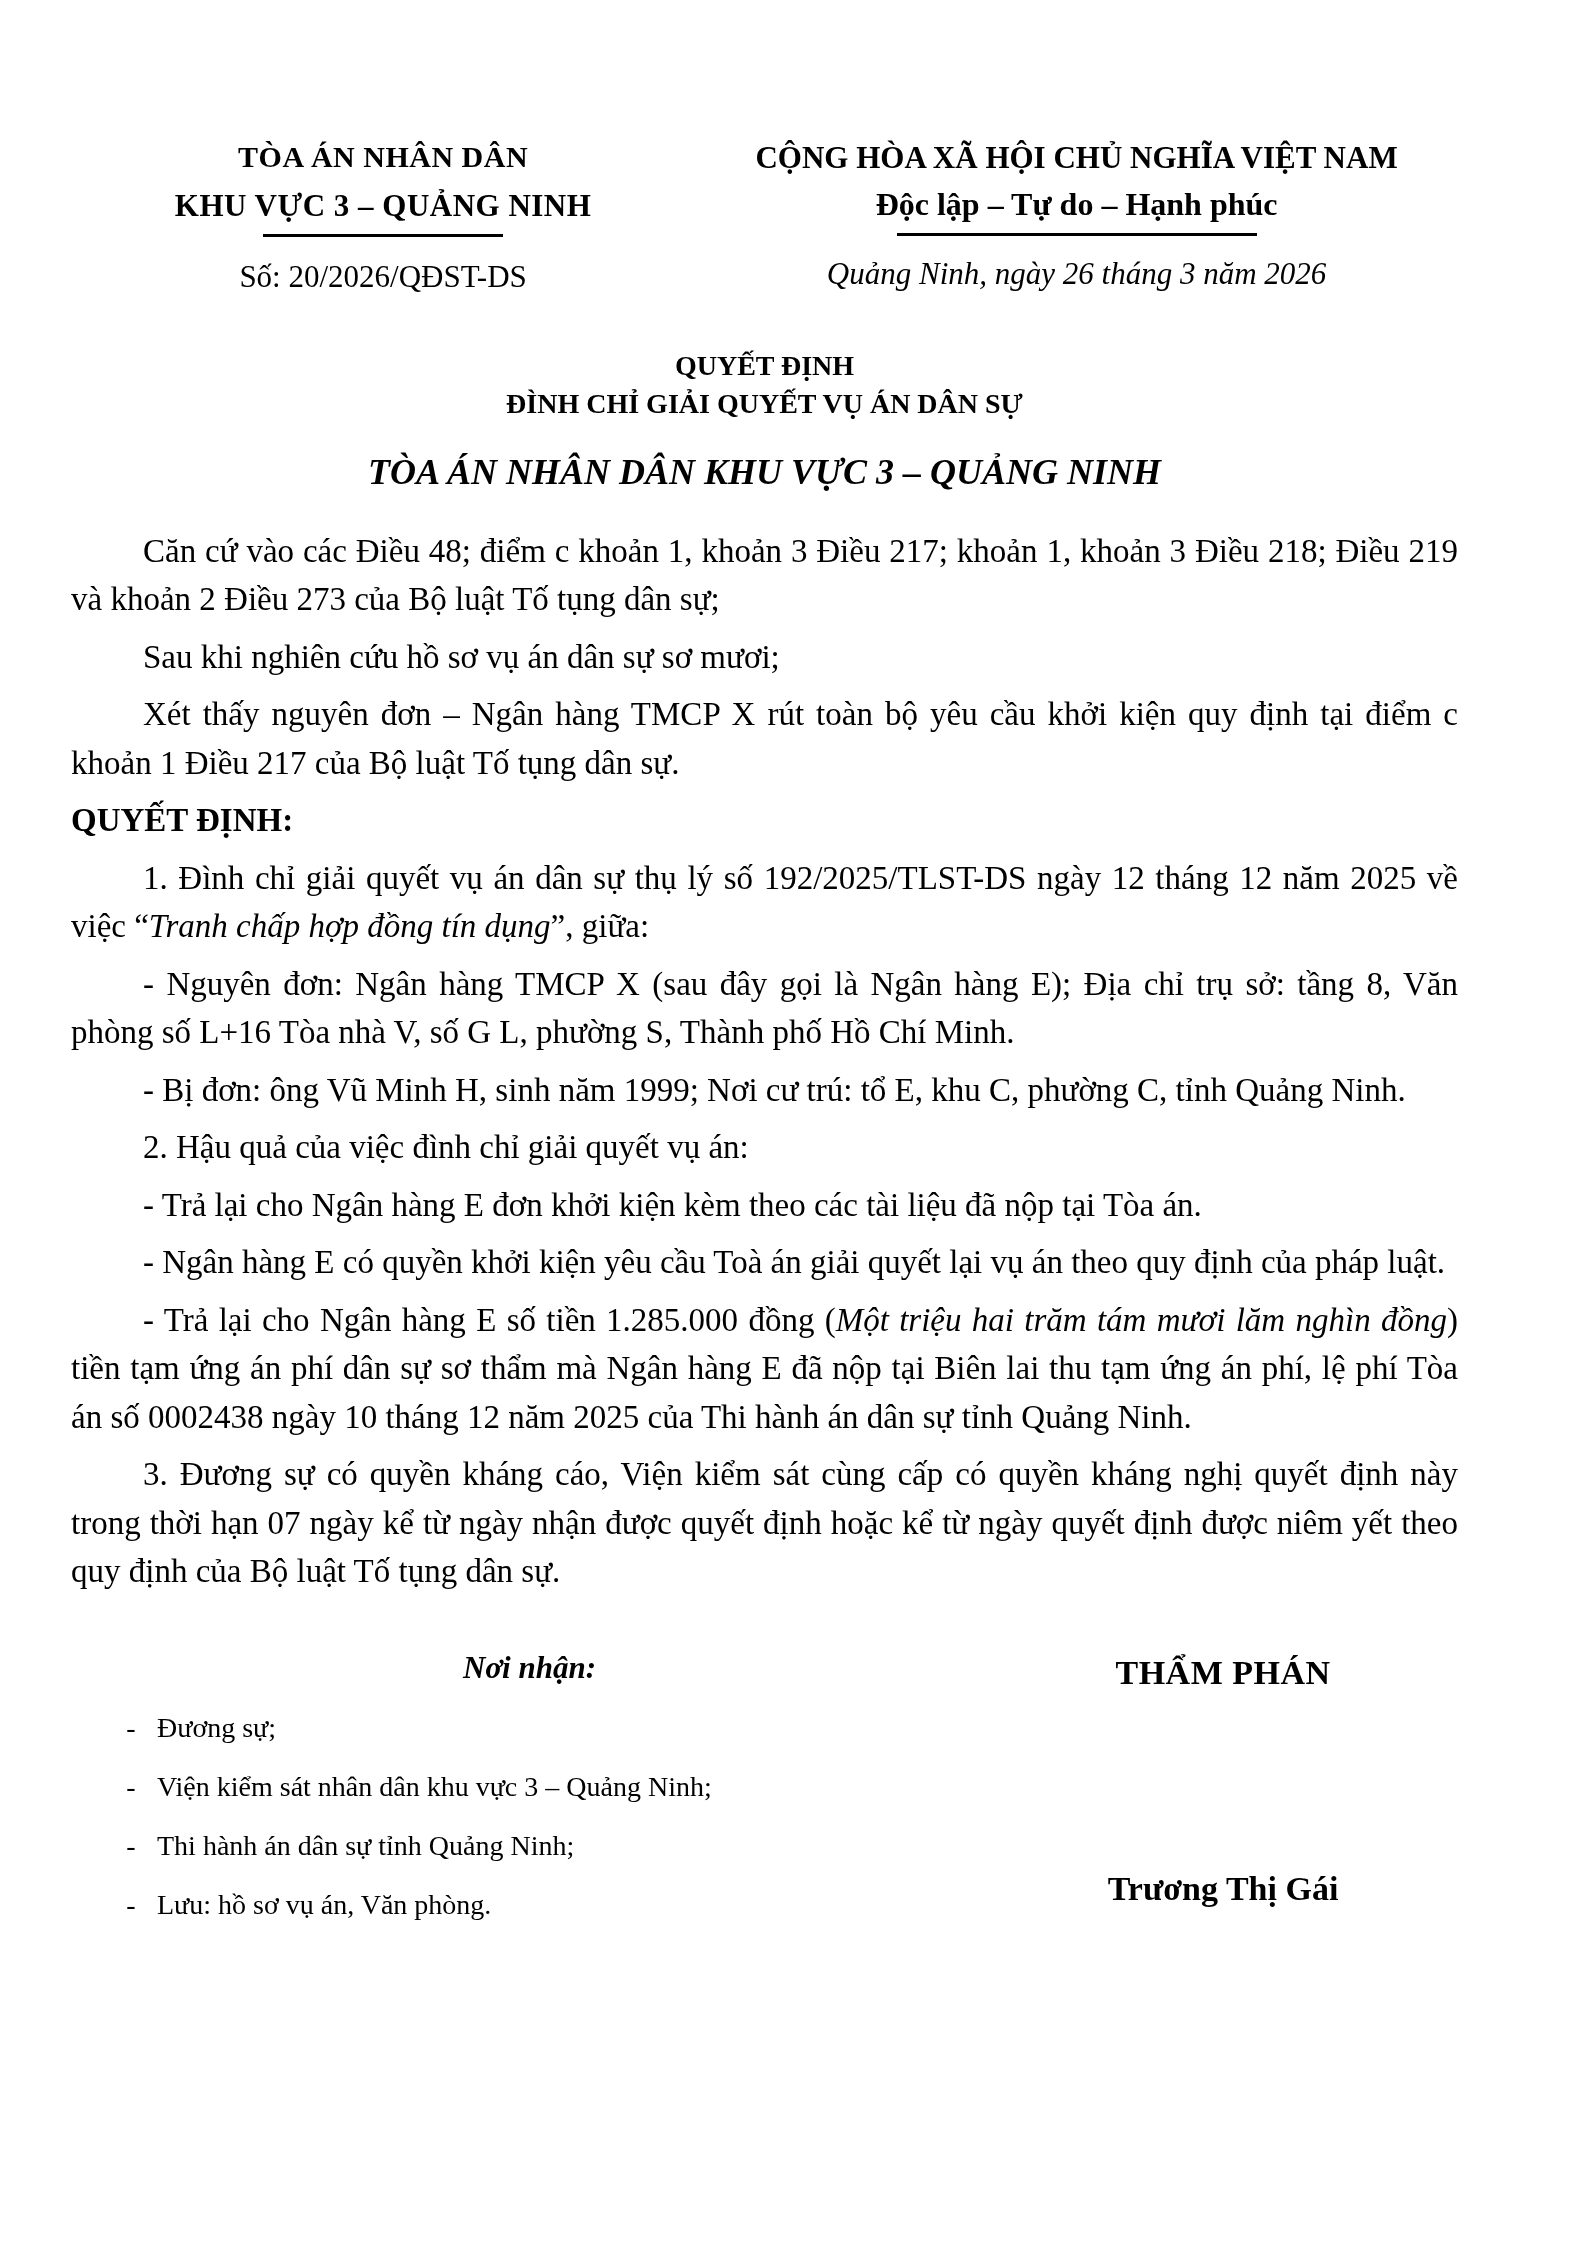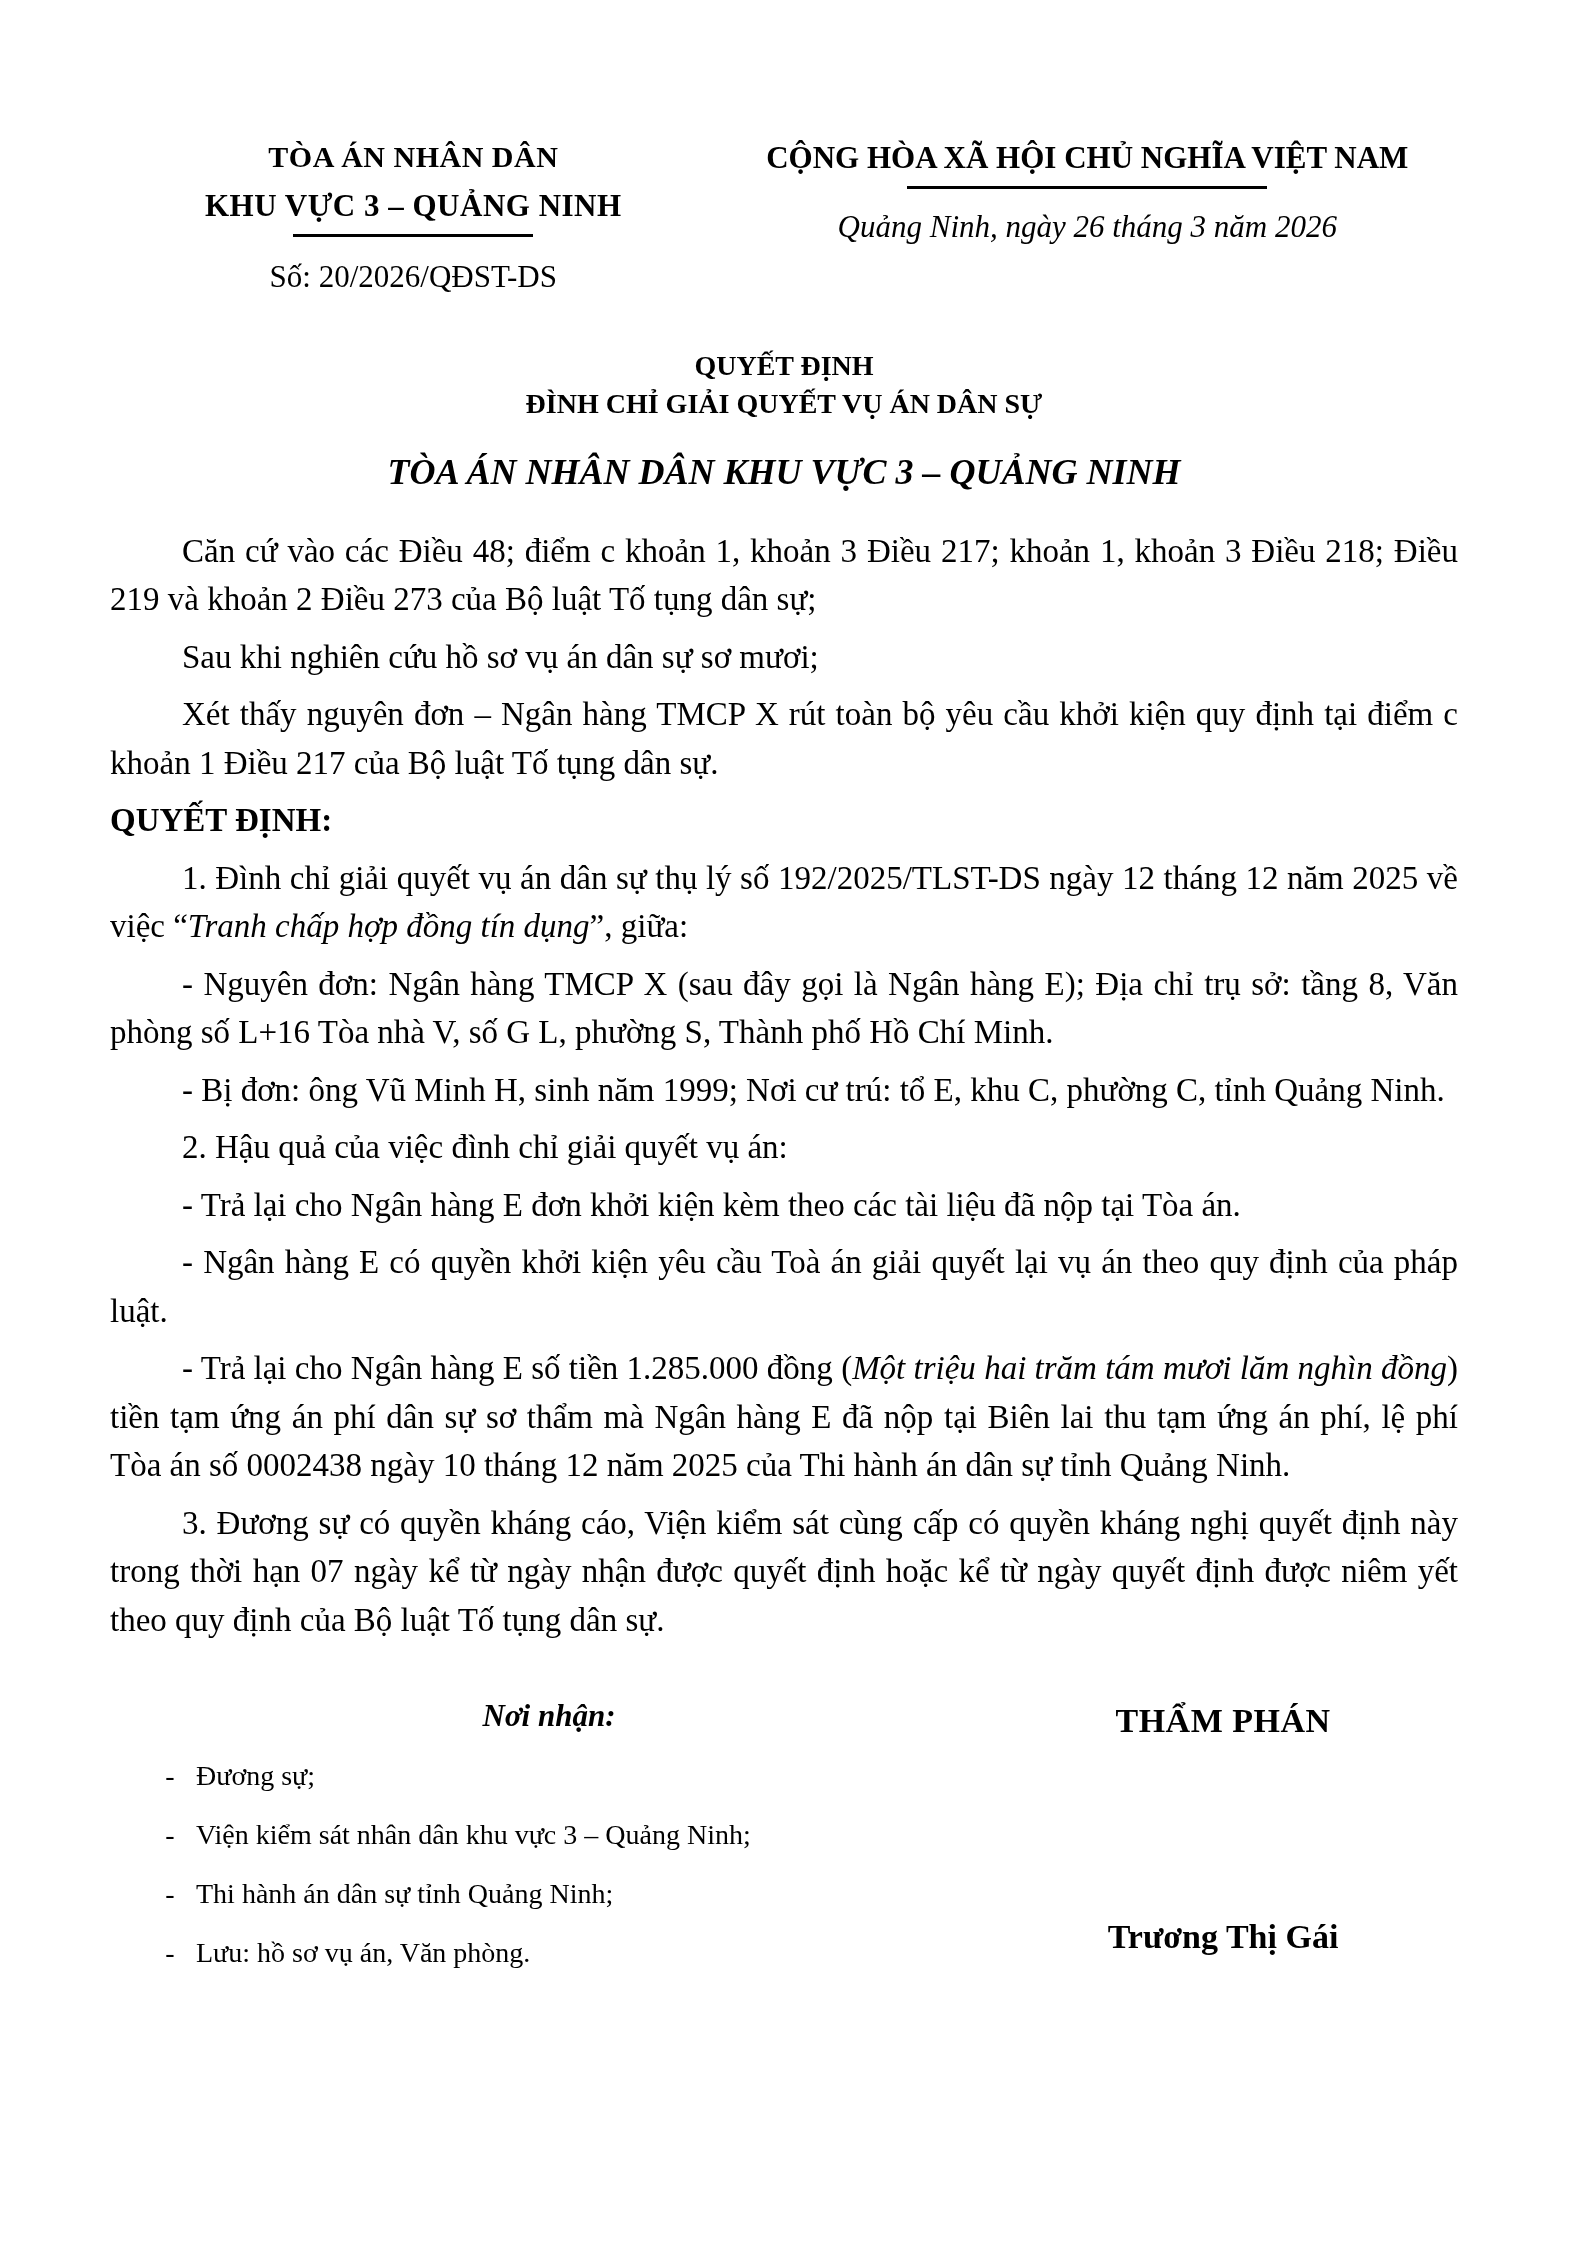--- a/index.html
+++ b/index.html
@@ -7,21 +7,21 @@
   body {
     width: 1586px;
     height: 2244px;
     font-family: "Liberation Serif", "DejaVu Serif", serif;
     color: #000000;
     position: relative;
   }
   .page {
     width: 1586px;
     height: 2148px;
-    padding: 140px 128px 40px 110px;
+    padding: 140px 128px 40px 71px;
   }
 
   
   .hdr { display: flex; width: 100%; }
   .hdr-left  { width: 45%; text-align: center; }
   .hdr-right { width: 55%; text-align: center; }
   .hdr-left .l1 { font-size: 30px; font-weight: bold; letter-spacing: 0.5px; }
   .hdr-left .l2 { font-size: 31px; font-weight: bold; margin-top: 14px; letter-spacing: 0.5px; }
   .hdr-right .l1 { font-size: 31px; font-weight: bold; }
   .hdr-right .l2 { font-size: 32px; font-weight: bold; margin-top: 10px; }
@@ -71,20 +71,21 @@
 
   <div class="hdr">
     <div class="hdr-left">
       <div class="l1">TÒA ÁN NHÂN DÂN</div>
       <div class="l2">KHU VỰC 3 – QUẢNG NINH</div>
       <div class="rule rule-left"></div>
       <div class="doc-number">Số: 20/2026/QĐST-DS</div>
     </div>
     <div class="hdr-right">
       <div class="l1">CỘNG HÒA XÃ HỘI CHỦ NGHĨA VIỆT NAM</div>
+      <div class="l2">Độc lập – Tự do – Hạnh phúc</div>
       <div class="rule rule-right"></div>
       <div class="dateline">Quảng Ninh, ngày 26 tháng 3 năm 2026</div>
     </div>
   </div>
 
   <div class="title-block">
     <div class="title-l1">QUYẾT ĐỊNH</div>
     <div class="title-l2">ĐÌNH CHỈ GIẢI QUYẾT VỤ ÁN DÂN SỰ</div>
     <div class="title-l3">TÒA ÁN NHÂN DÂN KHU VỰC 3 – QUẢNG NINH</div>
   </div>

